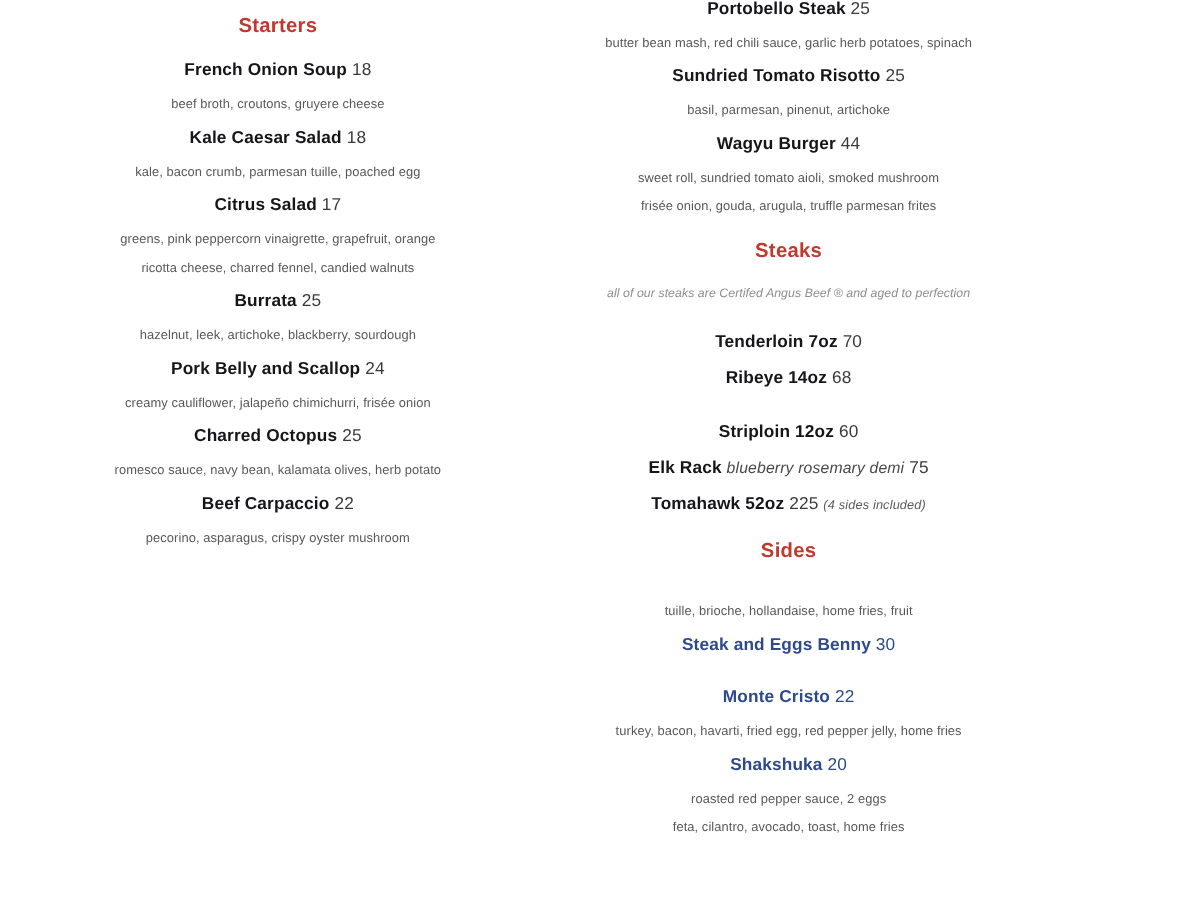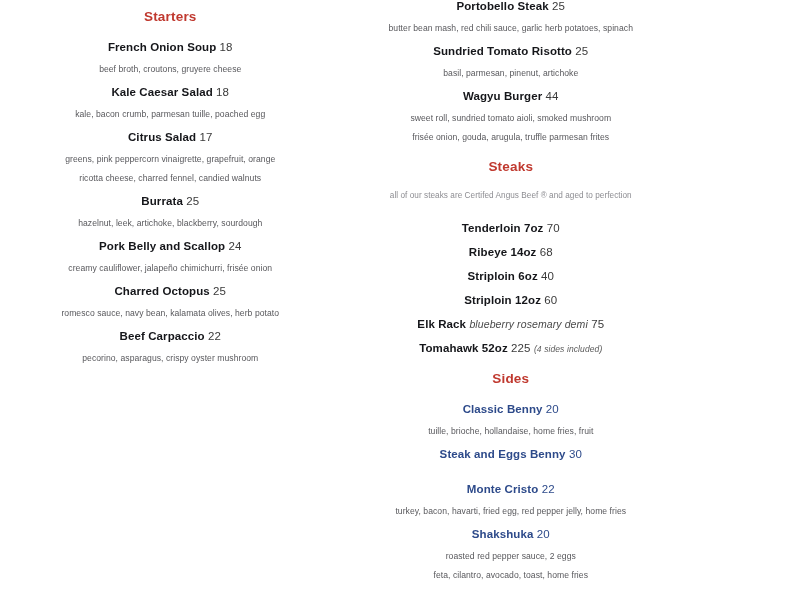--- a/index.html
+++ b/index.html
@@ -12,20 +12,21 @@
   }
   body {
     font-family: "Liberation Sans", sans-serif;
     color: #1a1a1a;
   }
   .menu {
     display: flex;
     width: 681px;
     height: 600px;
     box-sizing: border-box;
+    margin-left: 15px;
   }
   .col {
     width: 400px;
     box-sizing: border-box;
     text-align: center;
   }
   .col-left  { padding: 0 18px; }
   .col-right { padding: 0 18px; text-align: center; }
 
   
@@ -70,20 +71,21 @@
 
   
   .item-desc {
     font-size: 8.6px;
     color: #58585c;
     margin: 0;
     letter-spacing: .05px;
   }
   .intro-line {
     font-size: 8.2px;
+    font-style: italic;
     color: #8d8d92;
     margin: 0;
     letter-spacing: .05px;
   }
 
   .sp-head-top    { height: 9px; }
   .sp-after-head  { height: 17px; }
   .sp-name-desc   { height: 11px; }
   .sp-desc-name   { height: 12px; }
   .sp-desc-desc   { height: 9px; }
@@ -197,24 +199,20 @@
     <div class="item-name">
       <span>Tenderloin 7oz</span>
       <span class="price">70</span>
     </div>
     <div class="sp-steak-row"></div>
     <div class="item-name">
       <span>Ribeye 14oz</span>
       <span class="price">68</span>
     </div>
     <div class="sp-steak-row"></div>
-    <div class="item-name">
-      <span>Striploin 6oz</span>
-      <span class="price">40</span>
-    </div>
     <div class="sp-steak-row"></div>
     <div class="item-name">
       <span>Striploin 12oz</span>
       <span class="price">60</span>
     </div>
     <div class="sp-steak-row"></div>
     <div class="item-name">
       <span>Elk Rack</span>
       <span class="inline-desc">blueberry rosemary demi</span>
       <span class="price">75</span>
@@ -223,24 +221,20 @@
     <div class="item-name">
       <span>Tomahawk 52oz</span>
       <span class="price">225</span>
       <span class="note">(4 sides included)</span>
     </div>
 
     <div class="sp-before-head"></div>
     <div class="section-header">Sides</div>
     <div class="sp-after-head"></div>
 
-    <div class="item-name blue">
-      <span>Classic Benny</span>
-      <span class="price">20</span>
-    </div>
     <div class="sp-name-desc"></div>
     <div class="item-desc">tuille, brioche, hollandaise, home fries, fruit</div>
     <div class="sp-desc-name"></div>
 
     <div class="item-name blue">
       <span>Steak and Eggs Benny</span>
       <span class="price">30</span>
     </div>
     <div class="sp-name-desc"></div>
     <div class="sp-desc-name"></div>

